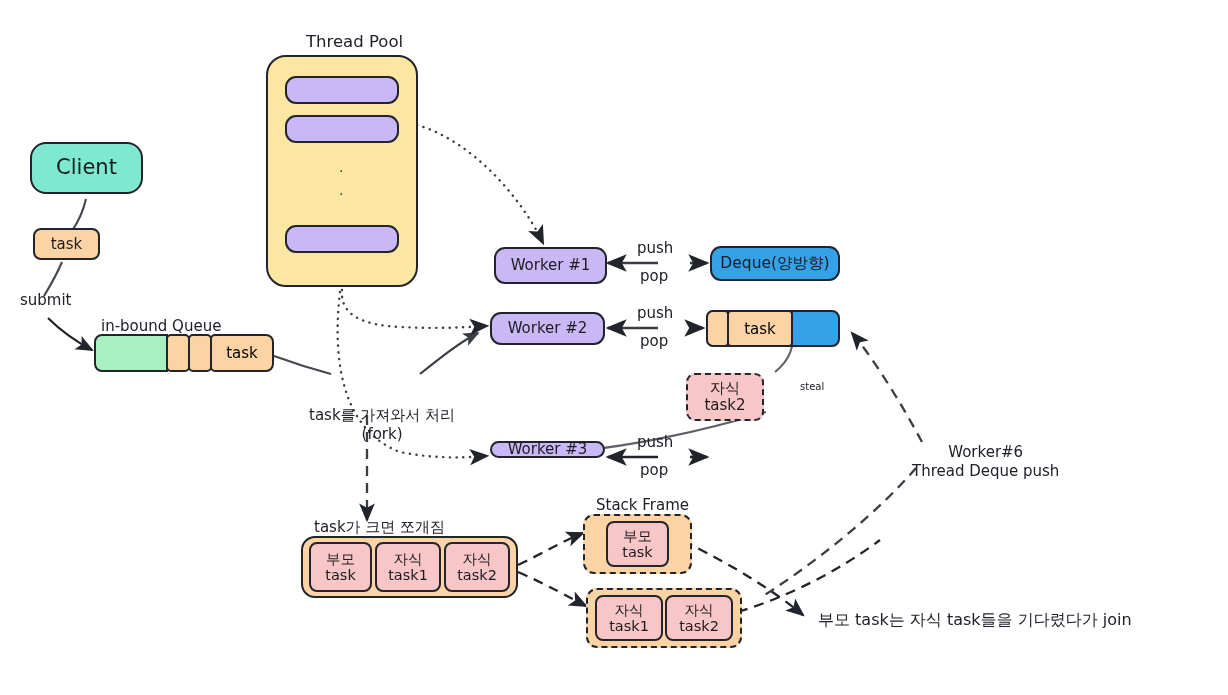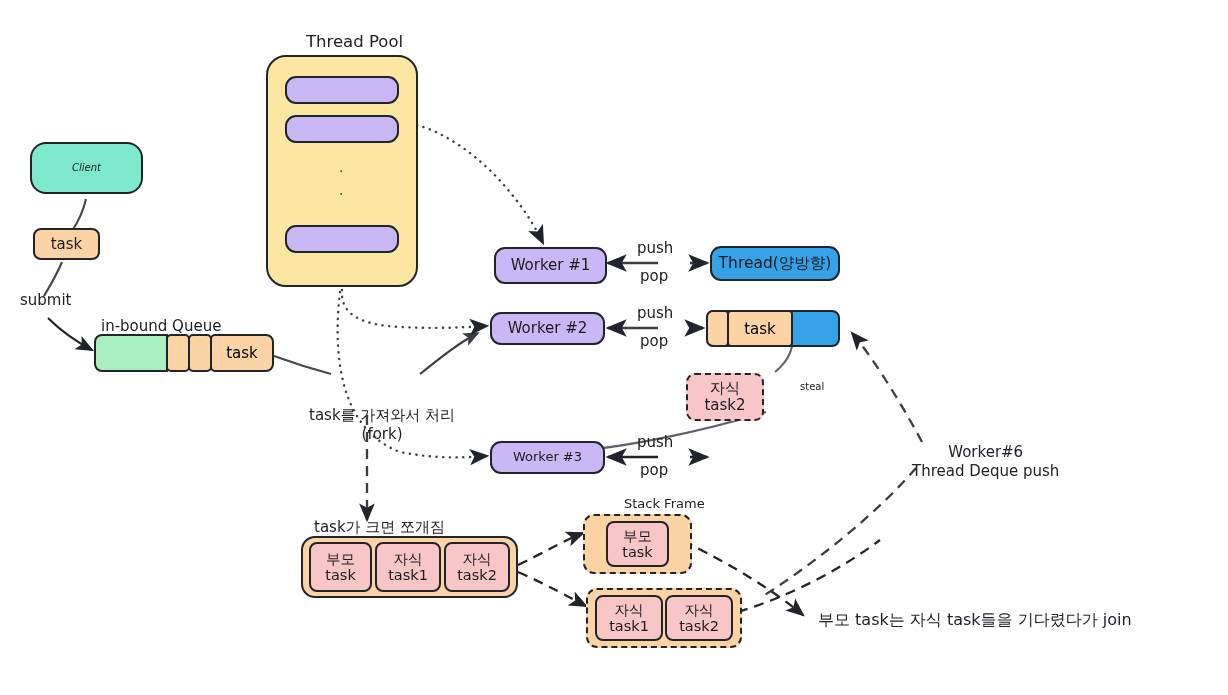--- a/index.html
+++ b/index.html
@@ -82,21 +82,21 @@
   <div class="lbl" style="left:306px;top:32px;font-size:16.5px;">Thread Pool</div>
 
   <div class="node stroke" style="left:266px;top:55px;width:152px;height:232px;background:#FCE7A2;border-radius:20px;"></div>
 
   <div class="node stroke rnd" style="left:285px;top:76px;width:114px;height:28px;background:#C9B8F5;"></div>
   <div class="node stroke rnd" style="left:285px;top:115px;width:114px;height:28px;background:#C9B8F5;"></div>
   <div class="lbl" style="left:339px;top:163px;font-size:14px;color:#3a3d44;">·</div>
   <div class="lbl" style="left:339px;top:186px;font-size:14px;color:#3a3d44;">·</div>
   <div class="node stroke rnd" style="left:285px;top:225px;width:114px;height:28px;background:#C9B8F5;"></div>
 
-  <div class="node stroke rnd-lg" style="left:30px;top:142px;width:113px;height:52px;background:#7FE9D0;font-size:10px;font-style:italic;">Client</div>
+  <div class="node stroke rnd-lg" style="left:30px;top:142px;width:113px;height:52px;background:#7FE9D0;font-size:21px;">Client</div>
 
   <div class="node stroke rnd-sm" style="left:33px;top:228px;width:67px;height:32px;background:#FBD3A5;font-size:15px;">task</div>
 
   <div class="lbl" style="left:20px;top:291px;font-size:15px;">submit</div>
 
   <div class="lbl" style="left:101px;top:317px;font-size:15px;">in-bound Queue</div>
 
   <div style="position:absolute;left:94px;top:334px;width:180px;height:38px;">
     <div class="seg stroke" style="left:0;top:0;width:74px;height:38px;background:#A9EFC0;border-radius:8px 0 0 8px;"></div>
     <div class="seg stroke" style="left:72px;top:0;width:24px;height:38px;background:#FBD3A5;border-radius:5px;"></div>
@@ -106,34 +106,34 @@
   </div>
 
   <div class="lbl nowrap" style="left:309px;top:374px;font-size:15px;text-align:center;margin-top:32px;">
     <span>task를 가져와서 처리</span><br>
     <span style="display:inline-block;width:100%;text-align:center;">(fork)</span>
   </div>
 
   <div class="node stroke rnd" style="left:494px;top:247px;width:113px;height:37px;background:#C9B8F5;font-size:15px;">Worker #1</div>
   <div class="lbl" style="left:637px;top:239px;font-size:15px;">push</div>
   <div class="lbl" style="left:640px;top:267px;font-size:15px;">pop</div>
-  <div class="node stroke rnd" style="left:710px;top:246px;width:130px;height:35px;background:#35A2E8;font-size:15.5px;">Thread(양방향)</div>
+  <div class="node stroke rnd" style="left:710px;top:246px;width:130px;height:35px;background:#35A2E8;font-size:15.5px;">Deque(양방향)</div>
 
   <div class="node stroke rnd" style="left:490px;top:312px;width:115px;height:33px;background:#C9B8F5;font-size:15px;">Worker #2</div>
   <div class="lbl" style="left:637px;top:304px;font-size:15px;">push</div>
   <div class="lbl" style="left:640px;top:332px;font-size:15px;">pop</div>
 
   <div style="position:absolute;left:706px;top:310px;width:134px;height:37px;">
     <div class="seg stroke" style="left:0;top:0;width:134px;height:37px;background:#35A2E8;border-radius:8px;"></div>
     <div class="seg stroke" style="left:0px;top:0;width:23px;height:37px;background:#FBD3A5;border-radius:7px 4px 4px 7px;"></div>
     <div class="seg stroke" style="left:21px;top:0;width:66px;height:37px;background:#FBD3A5;border-radius:4px;
                 display:flex;align-items:center;justify-content:center;font-size:15px;">task</div>
   </div>
 
-  <div class="node stroke rnd" style="left:490px;top:441px;width:115px;height:33px;background:#C9B8F5;font-size:13px;">Worker #3</div>
+  <div class="node stroke rnd" style="left:490px;top:441px;width:115px;height:17px;background:#C9B8F5;font-size:15px;">Worker #3</div>
   <div class="lbl" style="left:637px;top:433px;font-size:15px;">push</div>
   <div class="lbl" style="left:640px;top:461px;font-size:15px;">pop</div>
 
   <div class="node dashed" style="left:686px;top:373px;width:78px;height:48px;background:#F8C6C6;border-radius:9px;
               flex-direction:column;font-size:15px;">
     <span>자식</span>
     <span>task2</span>
   </div>
   <div class="lbl" style="left:800px;top:381px;font-size:10px;">steal</div>
 
@@ -153,21 +153,21 @@
     <div class="node stroke rnd-sm" style="position:relative;left:0;top:0;width:68px;height:50px;background:#F8C6C6;flex-direction:column;font-size:14.5px;">
       <span>자식</span>
       <span>task1</span>
     </div>
     <div class="node stroke rnd-sm" style="position:relative;left:0;top:0;width:68px;height:50px;background:#F8C6C6;flex-direction:column;font-size:14.5px;">
       <span>자식</span>
       <span>task2</span>
     </div>
   </div>
 
-  <div class="lbl" style="left:596px;top:496px;font-size:13px;margin-left:28px;">Stack Frame</div>
+  <div class="lbl" style="left:596px;top:496px;font-size:15px;">Stack Frame</div>
 
   <div style="position:absolute;left:583px;top:514px;width:105px;height:56px;background:#FBD3A5;
               border:2.4px dashed #22242b;border-radius:11px;display:flex;align-items:center;justify-content:center;">
     <div class="node stroke rnd-sm" style="position:relative;width:63px;height:46px;background:#F8C6C6;flex-direction:column;font-size:14.5px;">
       <span>부모</span>
       <span>task</span>
     </div>
   </div>
 
   <div style="position:absolute;left:586px;top:588px;width:152px;height:56px;background:#FBD3A5;

